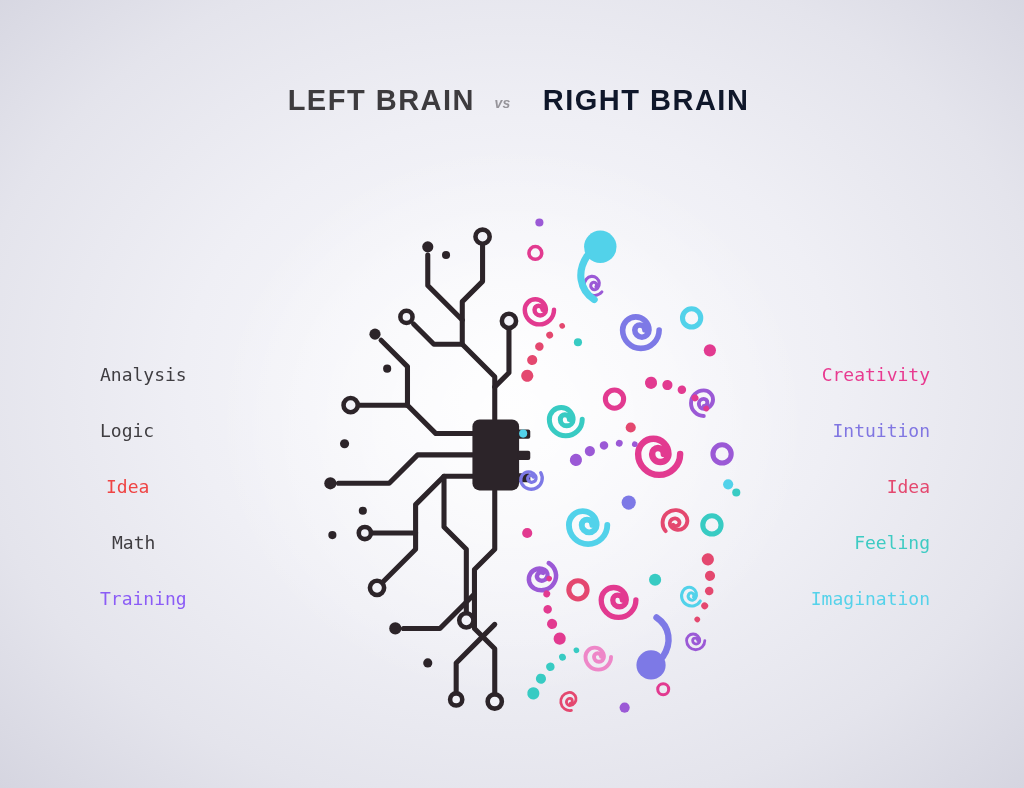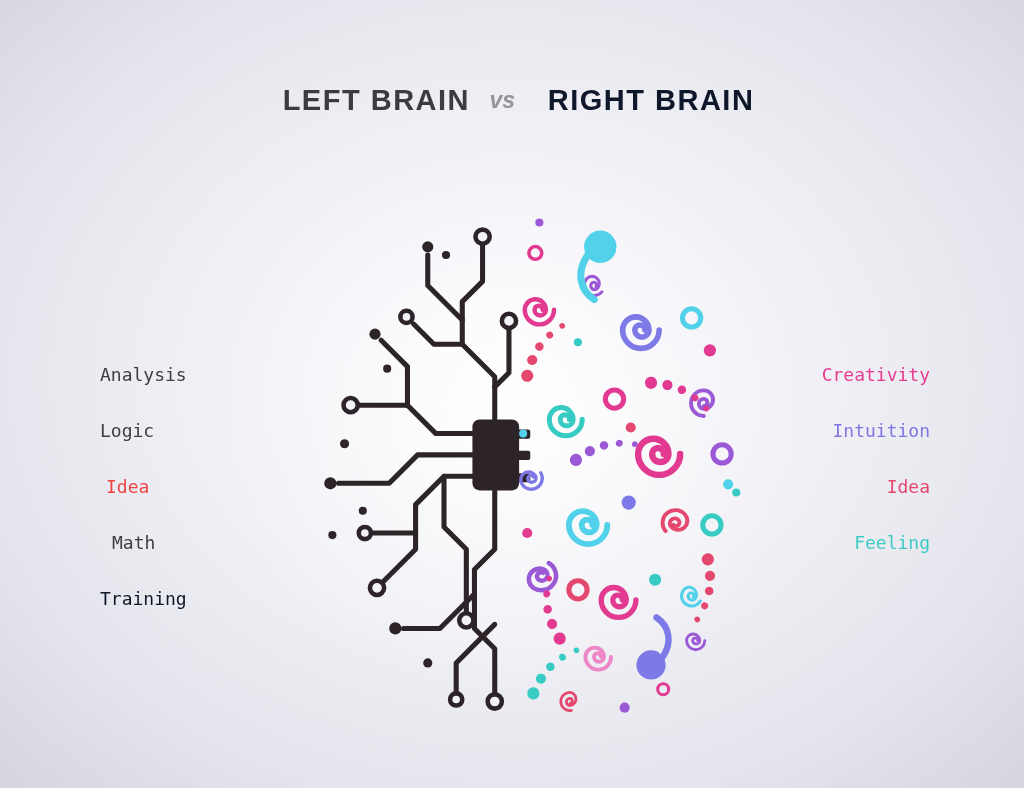--- a/index.html
+++ b/index.html
@@ -11,21 +11,21 @@
   .glow{
     position:absolute;left:212px;top:140px;width:600px;height:560px;border-radius:50%;
     background:radial-gradient(ellipse at center, rgba(255,255,255,0.85) 0%, rgba(255,255,255,0) 70%);
     pointer-events:none;
   }
   .title{
     position:absolute;top:84px;left:0;width:100%;text-align:center;
     font-weight:bold;font-size:29px;letter-spacing:1.5px;white-space:nowrap;
   }
   .title .seg{display:inline-block;margin-left:13px;}
-  .title .vs{font-size:23px;font-style:italic;margin:0 10px;position:relative;top:-2px;letter-spacing:0;}
+  .title .vs{font-size:14px;font-style:italic;margin:0 10px;position:relative;top:-2px;letter-spacing:0;}
   .labels{
     position:absolute;top:363px;display:flex;flex-direction:column;gap:32px;
     font-family:"DejaVu Sans Mono", monospace;font-size:18px;line-height:24px;
   }
   .labels.left{left:100px;text-align:left;}
   .labels.right{right:94px;text-align:left;align-items:flex-end;}
   .brain{position:absolute;left:272px;top:188px;}
 </style>
 </head>
 <body>
@@ -36,28 +36,29 @@
   <span class="seg" style="color: rgb(61, 59, 62);">LEFT BRAIN</span>
   <span class="seg vs" style="color: rgb(150, 148, 154);">vs</span>
   <span class="seg" style="color: #0f172a;">RIGHT BRAIN</span>
 </div>
 
 <div class="labels left">
   <div style="color: rgb(63, 61, 65);">Analysis</div>
   <div style="color: rgb(63, 61, 65);">Logic</div>
   <div style="color: #ef4444; margin-left: 6px;">Idea</div>
   <div style="color: rgb(63, 61, 65); margin-left: 12px;">Math</div>
-  <div style="color: #0f172a; text-align: right;">Training</div>
+  <div style="color: #8b5cf6; text-align: right;">Training</div>
 </div>
 
 <div class="labels right">
   <div style="color: rgb(232, 58, 144);">Creativity</div>
   <div style="color: rgb(128, 118, 226);">Intuition</div>
   <div style="color: rgb(228, 72, 111);">Idea</div>
   <div style="color: rgb(62, 203, 195);">Feeling</div>
+  <div style="color: rgb(85, 210, 234);">Imagination</div>
 </div>
 
 <svg class="brain" width="480" height="548" viewBox="0 0 470 540">
   <defs>
     <path id="sp" d="M18,0 A18,18 0 1 1 -18,0 A13,13 0 1 1 8,0 A7,7 0 1 1 -6,0 A5,5 0 1 1 4,0" fill="none" stroke="currentColor" stroke-width="5.5" stroke-linecap="round"></path>
     <g id="dt" fill="currentColor">
       <circle cx="0" cy="0" r="6"></circle>
         <circle cx="11" cy="-12" r="5"></circle>
         <circle cx="23" cy="-21" r="4.2"></circle>
       <circle cx="37" cy="-27" r="3.4"></circle>

